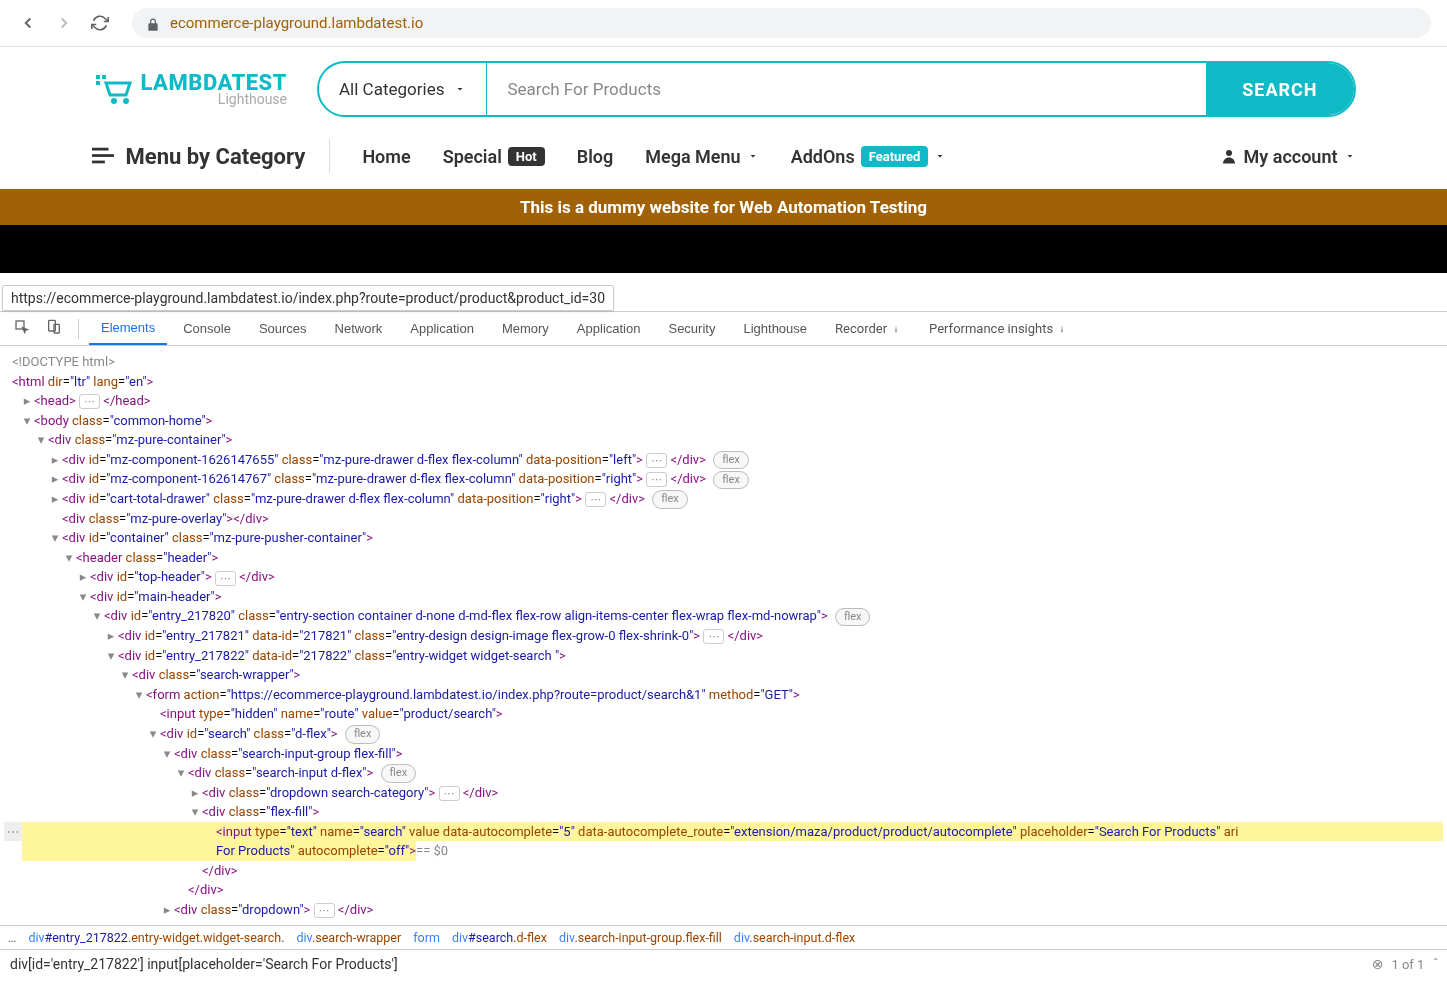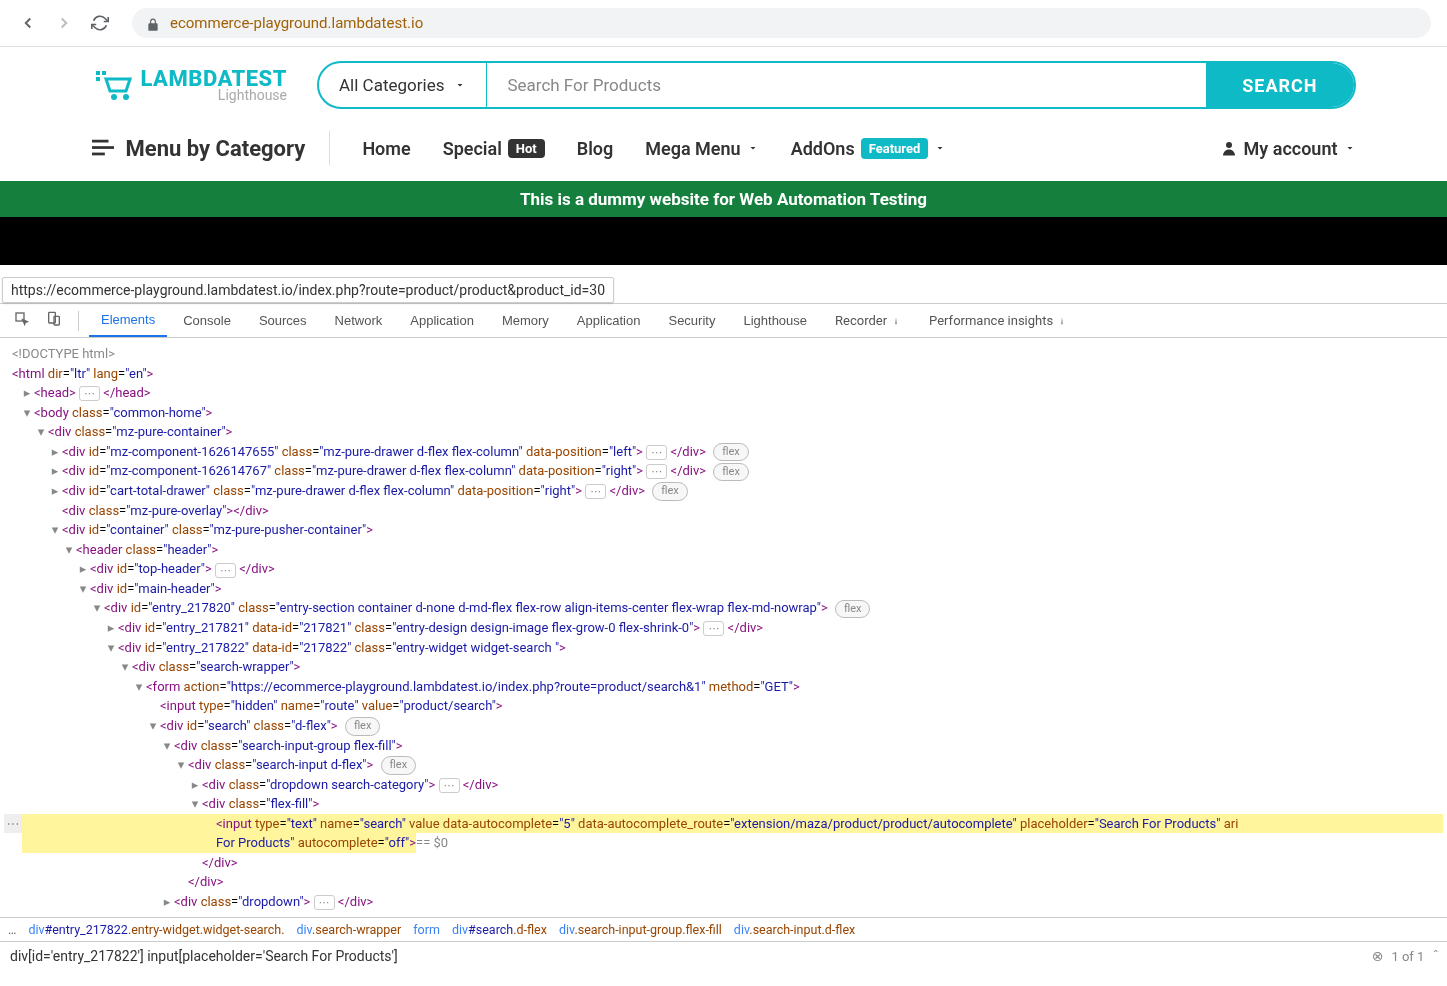--- a/index.html
+++ b/index.html
@@ -9,32 +9,32 @@
 .nav-btn.disabled { color:#bbb; }
 .url-bar { flex:1; display:flex; align-items:flex-end; background:#f1f3f4; border-radius:20px; padding:6px 14px; gap:10px; color:#a16207; font-size:15px; margin-left:8px; }
 .url-bar svg { flex-shrink:0; }
 .page-area { background:#fff; }
 .site-header { display:flex; align-items:center; padding:14px 28px; max-width:1320px; margin:0 auto; gap:30px; }
 .logo { display:flex; align-items:center; gap:9px; }
 .logo-icon { width:40px; height:40px; position:relative; }
 .logo-text { display:flex; flex-direction:column; line-height:1; }
 .logo-main { font-size:22px; font-weight:800; color:#0ebac5; letter-spacing:0.5px; }
 .logo-sub { font-size:14px; color:#aaa; text-align:right; margin-top:-2px; }
-.search-wrap { flex:1; display:flex; border:2px solid #0ebac5; border-radius:30px; overflow:hidden; height:48px; }
+.search-wrap { flex:1; display:flex; border:2px solid #0ebac5; border-radius:30px; overflow:hidden; height:56px; }
 .cat-dd { display:flex; align-items:center; padding:0 20px; gap:10px; color:#333; font-size:17px; border-right:1px solid #0ebac5; cursor:pointer; }
 .search-input { flex:1; border:none; outline:none; padding:0 20px; font-size:17px; color:#333; }
 .search-input::placeholder { color:#888; }
 .search-btn { background:#0ebac5; color:#fff; border:none; padding:0 36px; font-size:18px; font-weight:700; letter-spacing:1px; cursor:pointer; }
 .main-nav { display:flex; align-items:center; padding:8px 28px 16px; max-width:1320px; margin:0 auto; gap:32px; }
 .shop-cat { display:flex; align-items:center; gap:12px; font-size:22px; font-weight:700; color:#333; cursor:pointer; padding-right:24px; border-right:1px solid #ddd; height:34px; }
 .nav-item { font-size:18px; font-weight:600; color:#333; cursor:pointer; display:flex; align-items:center; gap:6px; }
 .nav-spacer { flex:1; }
 .badge-hot { background:#333; color:#fff; font-size:13px; padding:2px 8px; border-radius:4px; font-weight:700; }
 .badge-feat { background:#0ebac5; color:#fff; font-size:13px; padding:3px 8px; border-radius:4px; font-weight:700; }
-.banner { background:#15803d; color:#fff; text-align:center; padding:8px; font-size:17px; font-weight:700; }
+.banner { background:#a16207; color:#fff; text-align:center; padding:8px; font-size:17px; font-weight:700; }
 .black-strip { background:#000; height:48px; }
 .url-tooltip { background:#fff; border:1px solid #ccc; padding:4px 8px; font-size:14px; color:#333; display:inline-block; border-radius:2px; box-shadow:0 1px 2px rgba(0,0,0,0.1); margin-top:12px; }
 .devtools { border-top:1px solid #ccc; background:#fff; font-family:Menlo,Consolas,monospace; }
 .dt-tabs { display:flex; align-items:center; border-bottom:1px solid #ccc; padding:0 8px; gap:4px; }
 .dt-tool { padding:6px; color:#666; cursor:pointer; }
 .dt-tab { padding:8px 12px; font-size:13px; color:#555; cursor:pointer; font-family:-apple-system,sans-serif; }
 .dt-tab.active { color:#1a73e8; border-bottom:2px solid #1a73e8; }
 .dt-rec { display:flex; align-items:center; gap:4px; }
 .dom-tree { padding:6px 4px; font-size:13px; line-height:1.5; overflow-x:auto; background:#fff; }
 .ln { white-space:nowrap; }

